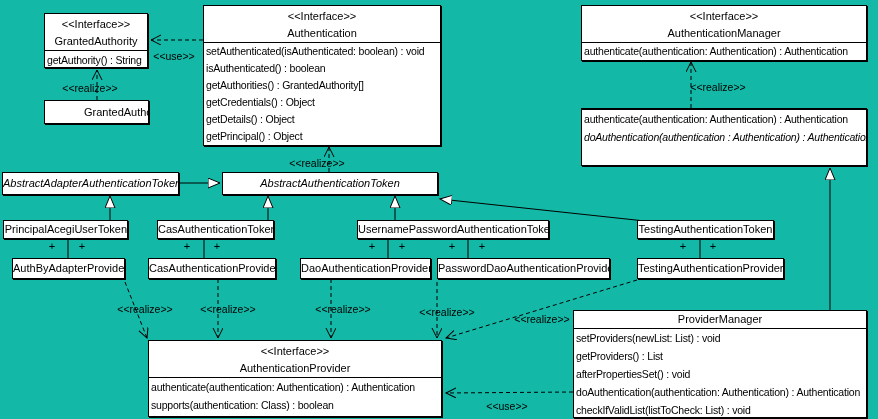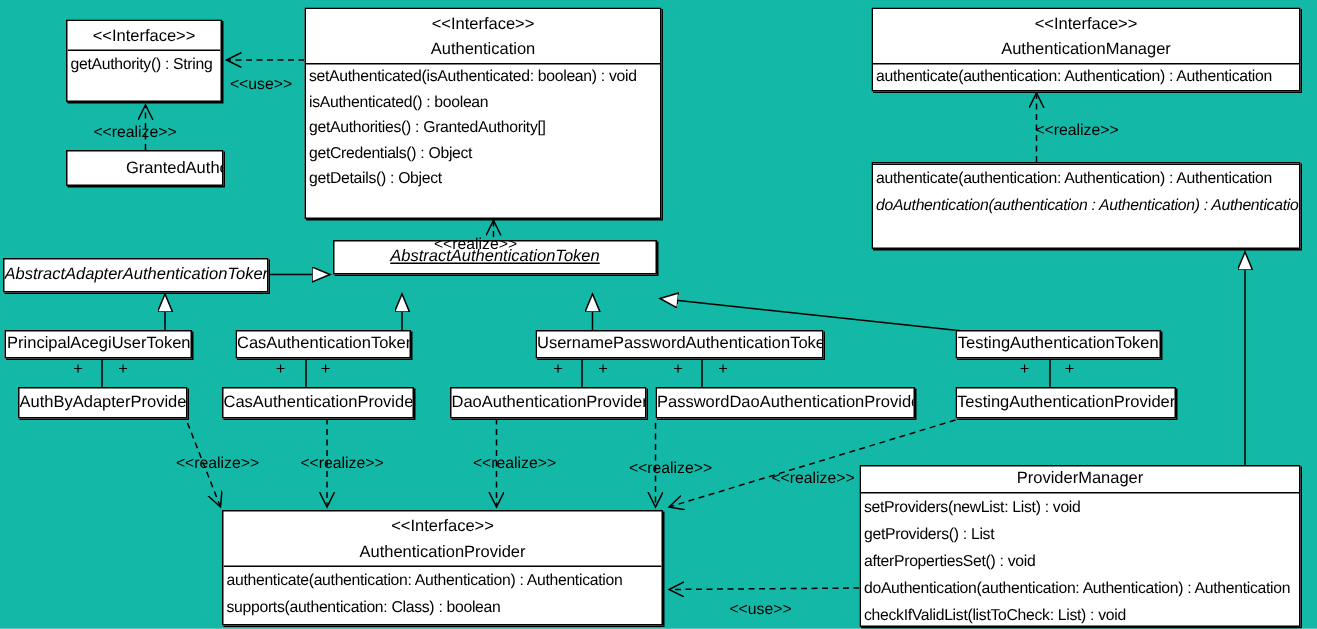--- a/index.html
+++ b/index.html
@@ -73,20 +73,21 @@
       <line x1="204" y1="238" x2="204" y2="259"></line>
       <line x1="388" y1="238" x2="388" y2="259"></line>
       <line x1="468" y1="238" x2="468" y2="259"></line>
       <line x1="700" y1="238" x2="700" y2="259"></line>
     </g>
   </svg>
 
   <div class="uml-box" style="left:44px;top:13px;width:104px;height:55px;">
     <div class="bt pad">
       <div class="tl">&lt;&lt;Interface&gt;&gt;</div>
+      <div class="tl">GrantedAuthority</div>
     </div>
     <div class="bm">
       <div class="m">getAuthority() : String</div>
     </div>
   </div>
 
   <div class="uml-box" style="left:44px;top:100px;width:105px;height:24px;">
     <div class="single" style="line-height:22px;padding-left:39px;">GrantedAuthorityImpl</div>
   </div>
 
@@ -94,20 +95,21 @@
     <div class="bt pad">
       <div class="tl">&lt;&lt;Interface&gt;&gt;</div>
       <div class="tl">Authentication</div>
     </div>
     <div class="bm">
       <div class="m h17">setAuthenticated(isAuthenticated: boolean) : void</div>
       <div class="m h17">isAuthenticated() : boolean</div>
       <div class="m h17">getAuthorities() : GrantedAuthority[]</div>
       <div class="m h17">getCredentials() : Object</div>
       <div class="m h17">getDetails() : Object</div>
+      <div class="m h17">getPrincipal() : Object</div>
     </div>
   </div>
 
   <div class="uml-box" style="left:581px;top:5px;width:286px;height:56px;">
     <div class="bt pad">
       <div class="tl">&lt;&lt;Interface&gt;&gt;</div>
       <div class="tl">AuthenticationManager</div>
     </div>
     <div class="bm">
       <div class="m h17">authenticate(authentication: Authentication) : Authentication</div>
@@ -118,21 +120,21 @@
     <div class="bm">
       <div class="m">authenticate(authentication: Authentication) : Authentication</div>
       <div class="m abstract">doAuthentication(authentication : Authentication) : Authentication</div>
     </div>
   </div>
 
   <div class="uml-box" style="left:2px;top:172px;width:177px;height:23px;">
     <div class="single abstract" style="line-height:21px;">AbstractAdapterAuthenticationToken</div>
   </div>
 
-  <div class="uml-box" style="left:222px;top:160px;width:216px;height:23px;text-decoration:underline;">
+  <div class="uml-box" style="left:222px;top:172px;width:216px;height:23px;">
     <div class="single abstract" style="line-height:21px;">AbstractAuthenticationToken</div>
   </div>
 
   <div class="uml-box" style="left:3px;top:220px;width:125px;height:19px;">
     <div class="single" style="line-height:17px;text-align:right;">PrincipalAcegiUserToken</div>
   </div>
   <div class="uml-box" style="left:157px;top:220px;width:117px;height:19px;">
     <div class="single" style="line-height:17px;">CasAuthenticationToken</div>
   </div>
   <div class="uml-box" style="left:357px;top:220px;width:192px;height:19px;">

